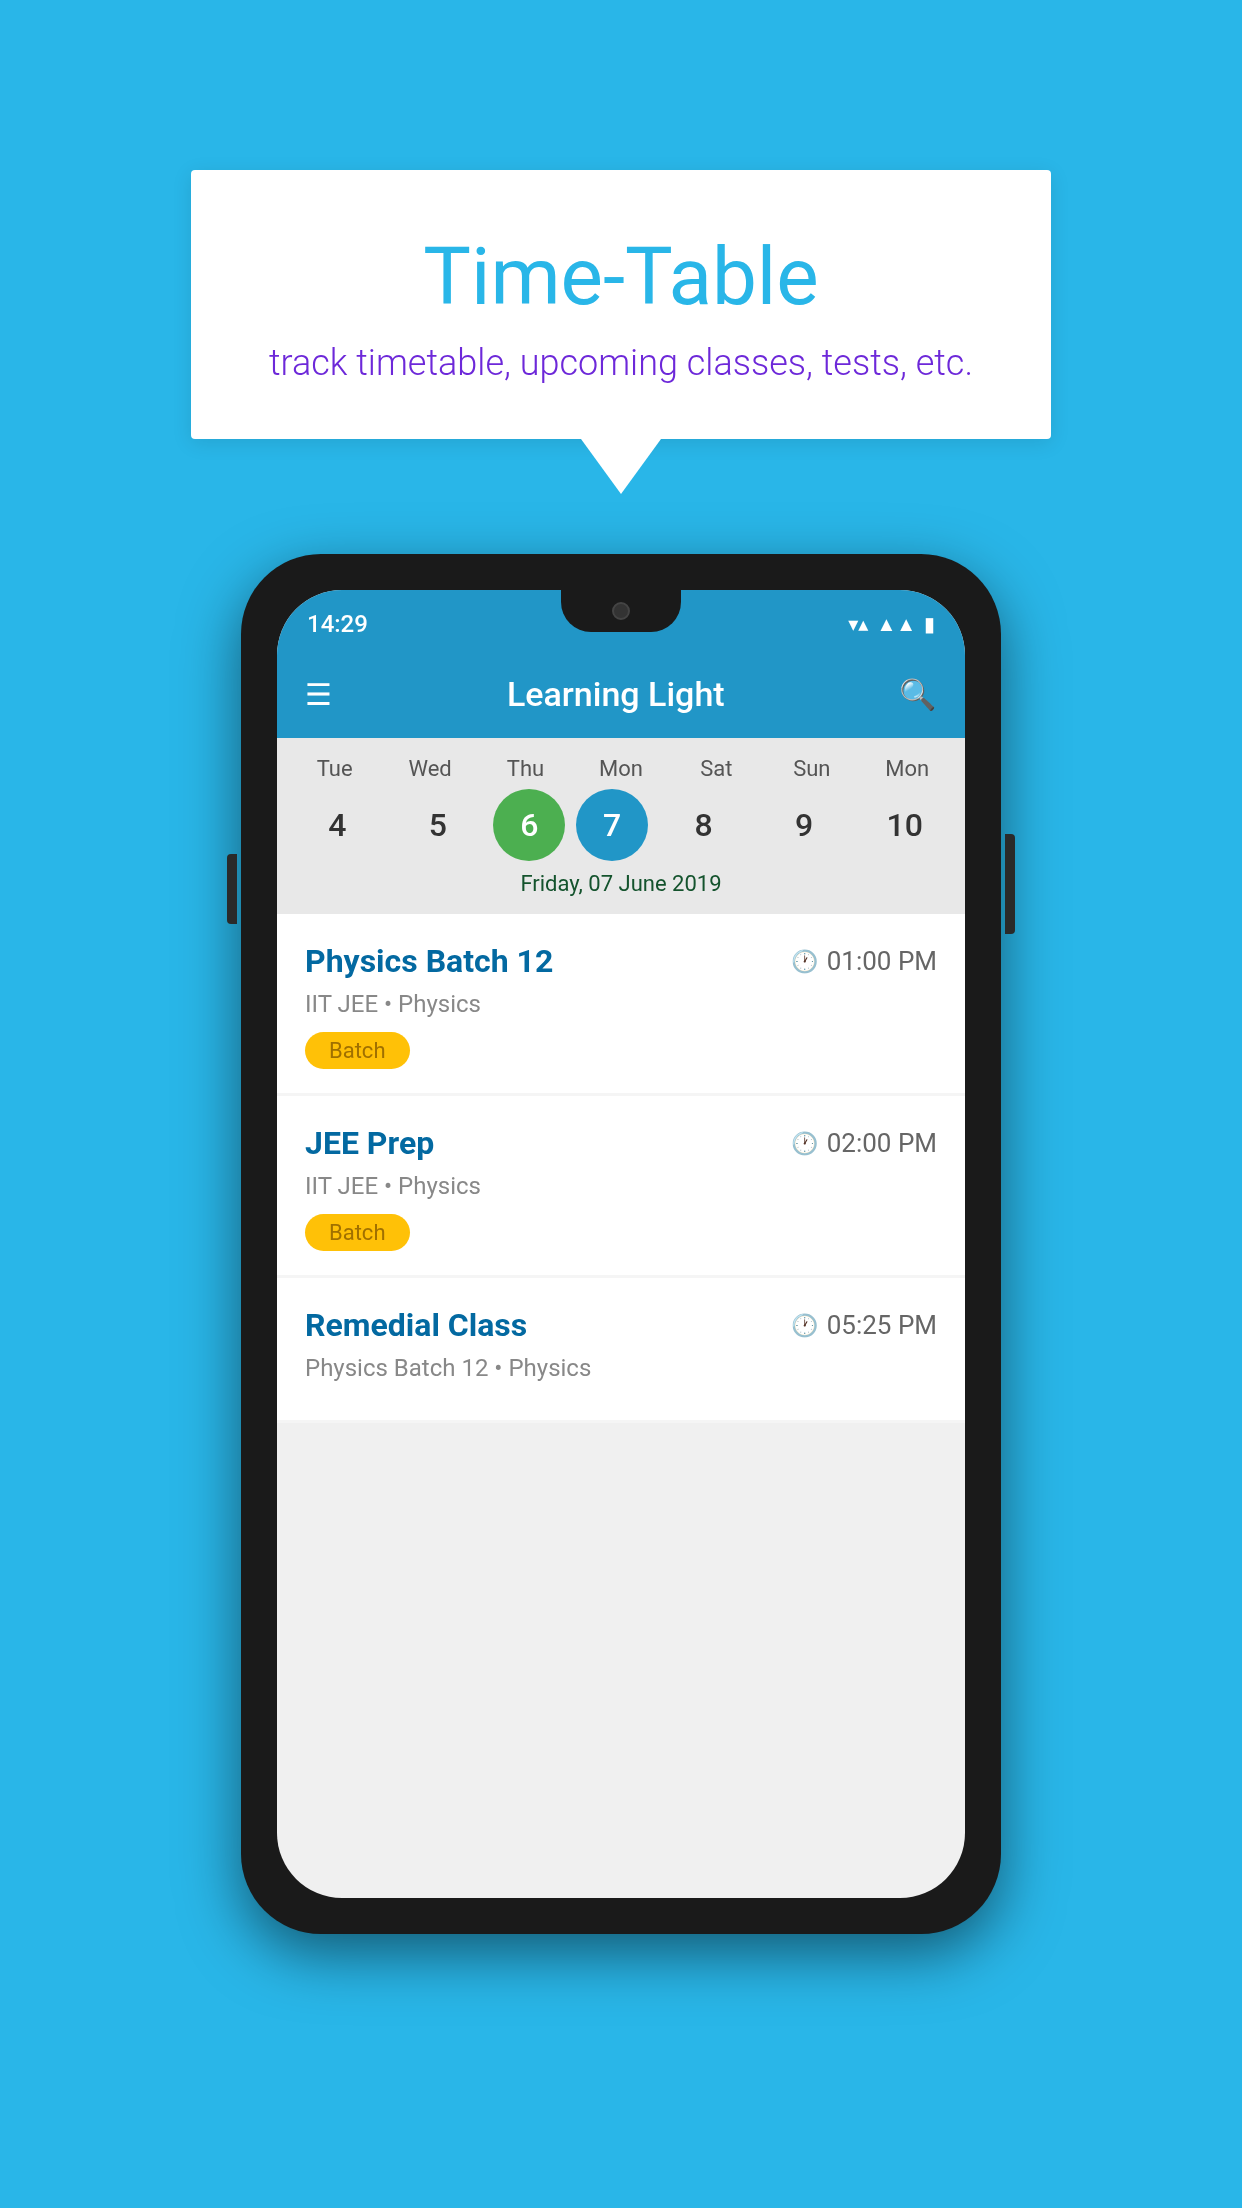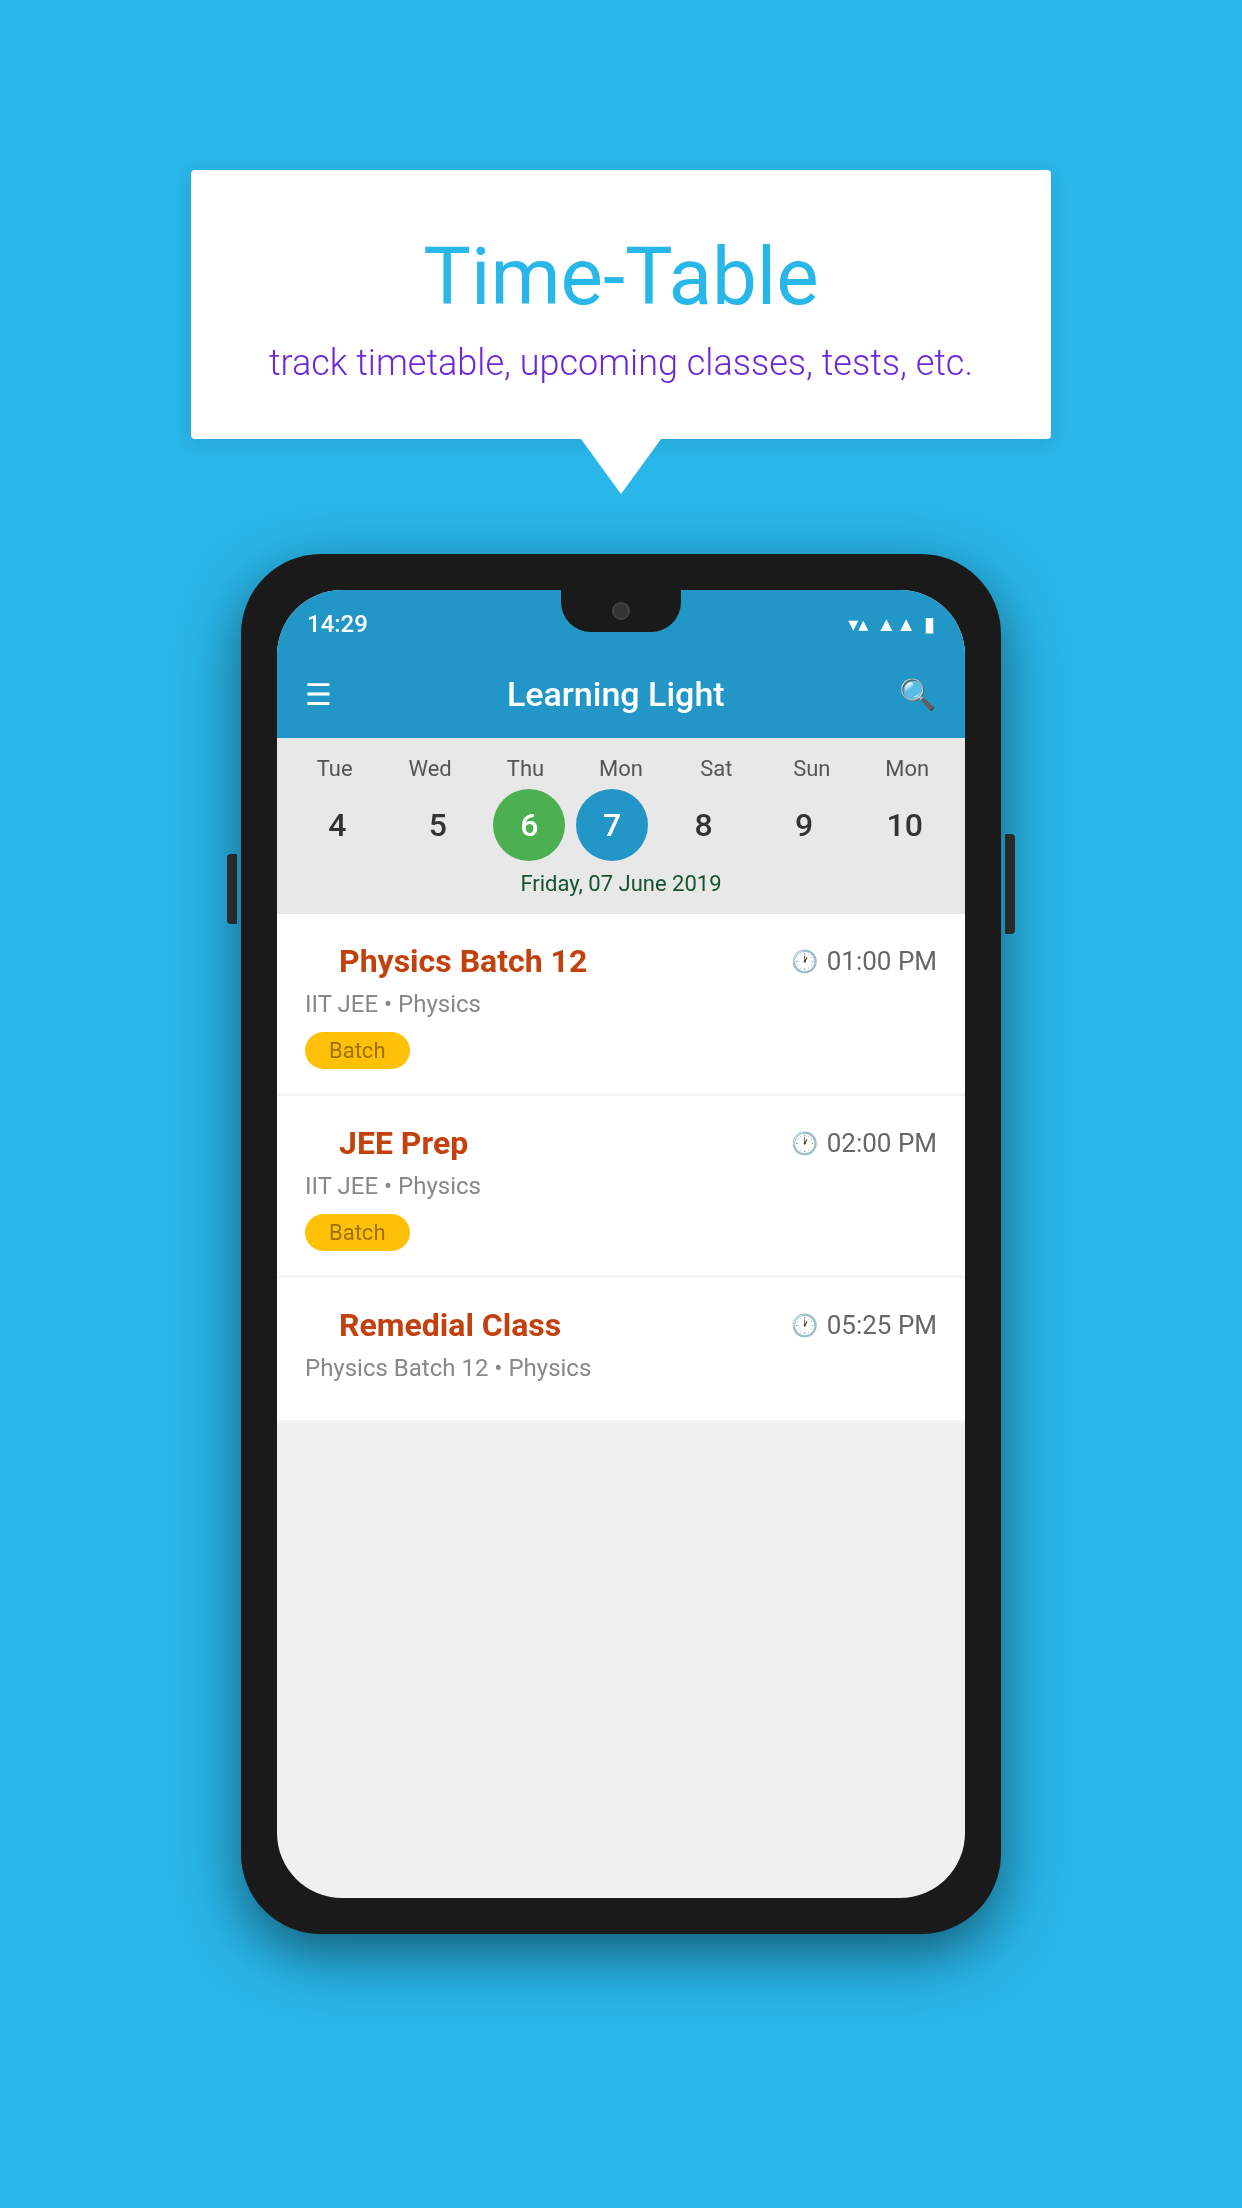--- a/index.html
+++ b/index.html
@@ -263,22 +263,21 @@
     .class-card-header {
       display: flex;
       justify-content: space-between;
       align-items: center;
       margin-bottom: 10px;
     }
 
     .class-title {
       font-size: 32px;
       font-weight: 700;
-      color: #c2410c;
-      margin-left: 34px;
+      color: #0369a1;
     }
 
     .class-time {
       font-size: 26px;
       color: #666;
       display: flex;
       align-items: center;
       gap: 8px;
     }
 

